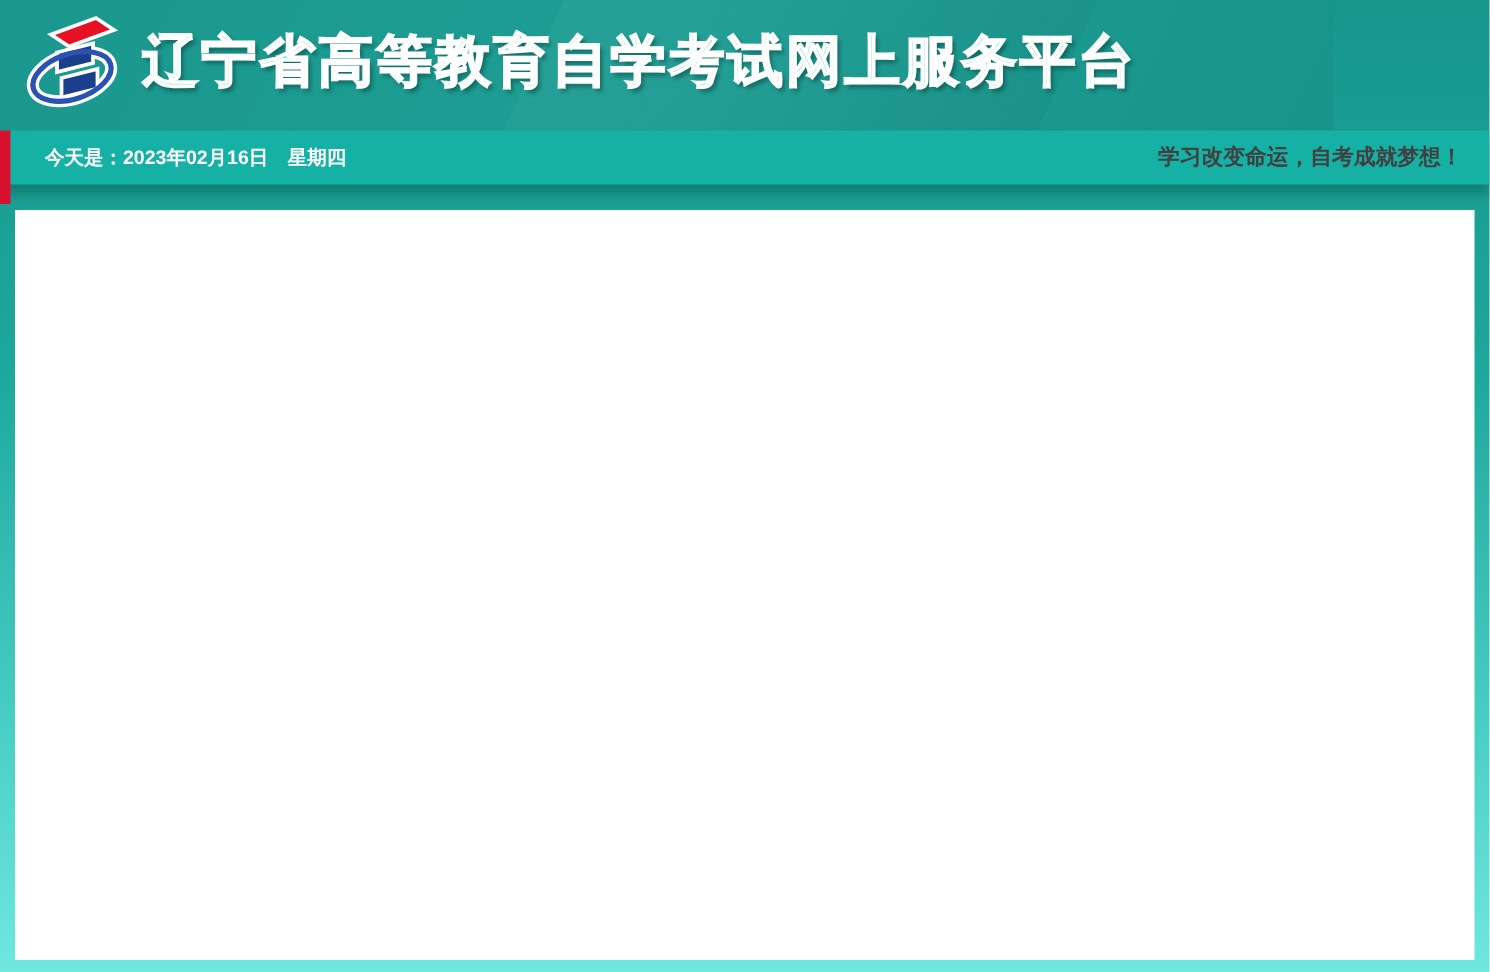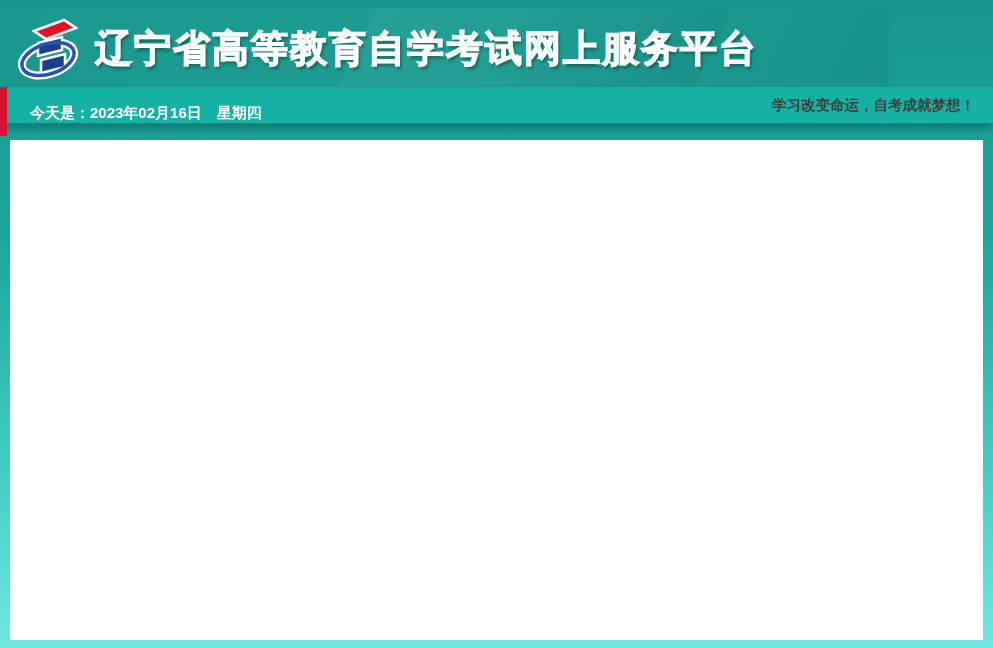--- a/index.html
+++ b/index.html
@@ -6,34 +6,34 @@
   html,body { width:993px; height:648px; overflow:hidden; }
   body {
     font-family:"Liberation Sans","DejaVu Sans",sans-serif;
     background:linear-gradient(180deg,#17968c 0%,#1ea79c 38%,#45ccc2 72%,#6fe8df 100%);
     position:relative;
   }
   .page { position:absolute; inset:0; }
 
   
   .header { position:absolute; left:0; top:0; width:889px; height:87px;
-    background:linear-gradient(115deg,#1b988e 0%,#1d9e94 55%,#18948a 100%);margin-top:8px; }
+    background:linear-gradient(115deg,#1b988e 0%,#1d9e94 55%,#18948a 100%); }
   .header::after { content:""; position:absolute; left:40%; top:0; width:40%; height:100%;
     background:linear-gradient(100deg,rgba(255,255,255,0.04),rgba(0,0,0,0.04)); transform:skewX(-25deg); }
   .logo { position:absolute; left:14px; top:7px; width:72px; height:74px; z-index:3; }
   .site-title { position:absolute; left:95px; top:16px; z-index:3;
     font-size:37px; font-weight:bold; letter-spacing:2px;
     color:#8ce0d5; -webkit-text-stroke:1.3px #ffffff;
     text-shadow:2px 3px 3px rgba(0,40,36,0.45); white-space:nowrap; }
 
   
   .datebar { position:absolute; left:0; top:87px; width:993px; height:36px;
     background:#16b1a5; box-shadow:0 6px 7px rgba(0,60,54,0.32); z-index:2; }
-  .datebar .date { position:absolute; left:30px; top:8px; line-height:36px;
-    color:#ffffff; font-size:15px; font-weight:bold; }
+  .datebar .date { position:absolute; left:30px; top:0; line-height:36px;
+    color:#ffffff; font-size:13px; font-weight:bold; }
   .datebar .slogan { position:absolute; right:18px; top:0; line-height:36px;
     color:#404040; font-size:14.5px; font-weight:bold; }
   .red-accent { position:absolute; left:0; top:87px; width:7px; height:49px;
     background:#d8112e; z-index:4; }
 
   
   .panel { position:absolute; left:10px; top:140px; width:973px; height:500px;
     background:#ffffff; z-index:1; }
 
   

